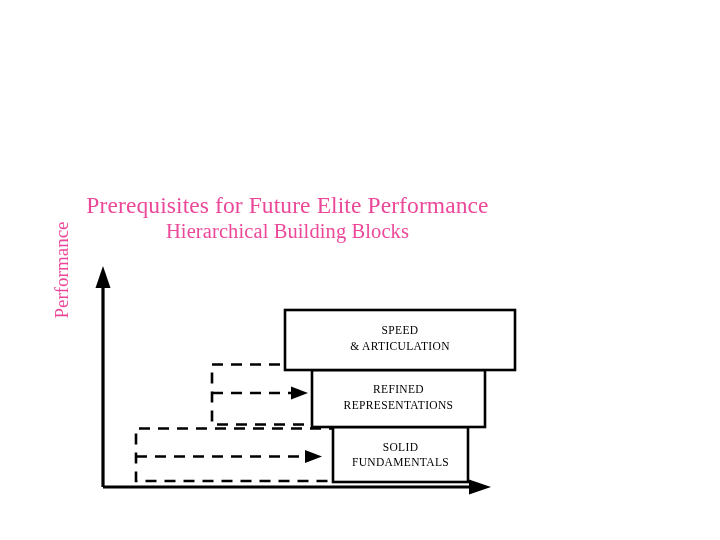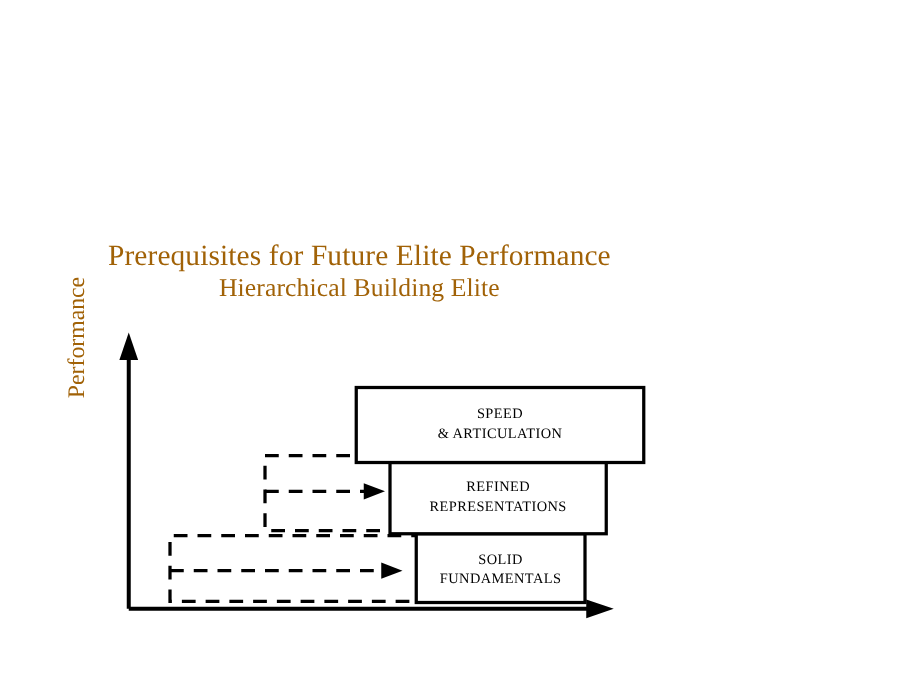--- a/index.html
+++ b/index.html
@@ -8,21 +8,21 @@
     padding: 0;
     background: #ffffff;
   }
   #stage {
     position: relative;
     width: 720px;
     height: 540px;
     background: #ffffff;
     overflow: hidden;
     font-family: "Liberation Serif", "DejaVu Serif", serif;
-    color: #a16207;
+    color: #ec4899;
   }
 
   
   #title-block {
     position: absolute;
     left: 0;
     top: 192px;
     width: 575px;
     text-align: center;
   }
@@ -105,21 +105,21 @@
     letter-spacing: 0.35px;
   }
 </style>
 </head>
 <body>
 
 <div id="stage">
 
   <div id="title-block">
     <div id="title-line-1">Prerequisites for Future Elite Performance</div>
-    <div id="title-line-2">Hierarchical Building Elite</div>
+    <div id="title-line-2">Hierarchical Building Blocks</div>
   </div>
 
   <div id="y-axis-label">Performance</div>
 
 
   <svg id="diagram-svg" viewBox="0 0 720 540">
 
     <g>
       <line class="axis-line" x1="103" y1="283" x2="103" y2="487"></line>
       <polygon class="axis-head" points="103,266 95.5,288 110.5,288"></polygon>

